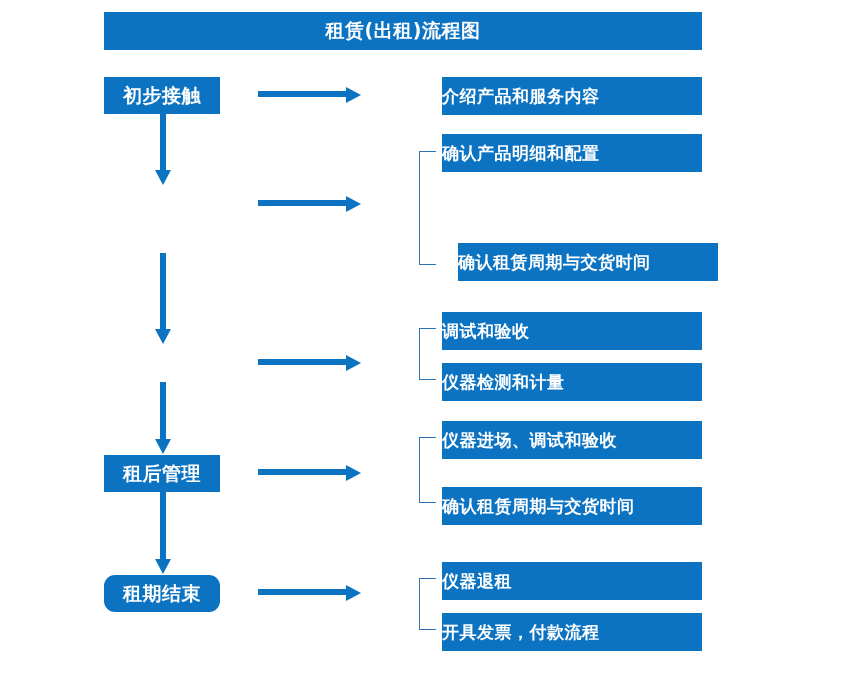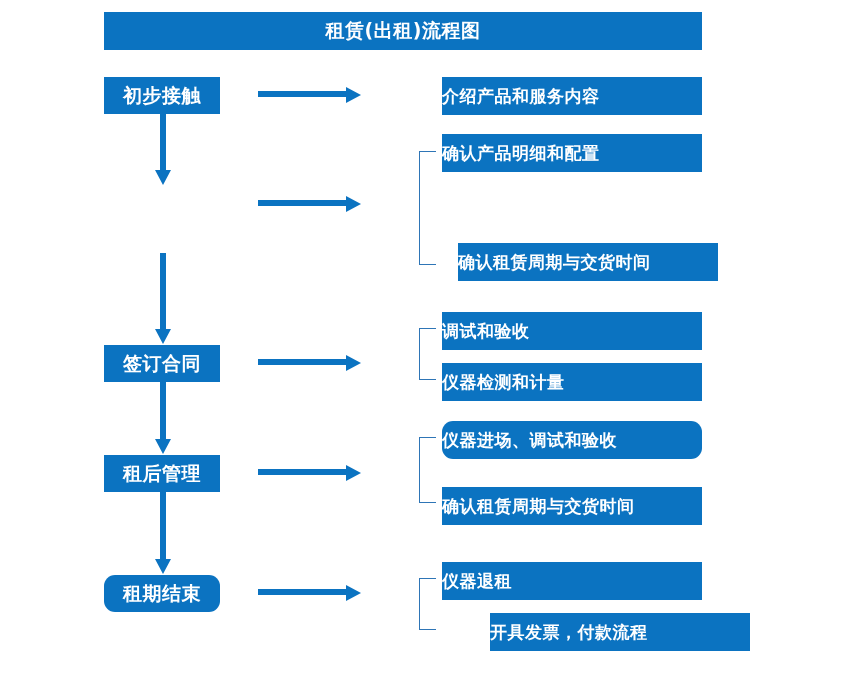--- a/index.html
+++ b/index.html
@@ -74,21 +74,20 @@
 </head>
 <body>
 
 <div id="flowchart">
 
   <div class="box title-box">租赁(出租)流程图</div>
 
   <div class="box stage-box" style="top:77px;">初步接触</div>
 
 
-  <div class="box stage-box" style="top:345px;">签订合同</div>
 
   <div class="box stage-box" style="top:455px;">租后管理</div>
 
   <div class="box stage-box" style="top:575px;border-radius:11px;">租期结束</div>
 
   <div class="arrow-v" style="left:152px; top:114px; height:72px;">
     <svg width="22" height="72" viewBox="0 0 22 72">
       <rect x="8" y="0" width="6" height="58" fill="#0B73C1"></rect>
       <polygon points="3,56 19,56 11,71" fill="#0B73C1"></polygon>
     </svg>
@@ -162,21 +161,21 @@
 
   <div class="box detail-box" style="top:134px;">确认产品明细和配置</div>
 
 
   <div class="box detail-box" style="top:243px;margin-left:16px;">确认租赁周期与交货时间</div>
 
   <div class="box detail-box" style="top:312px;">调试和验收</div>
 
   <div class="box detail-box" style="top:363px;">仪器检测和计量</div>
 
-  <div class="box detail-box" style="top:421px;border-radius:11px;">仪器进场、调试和验收</div>
+  <div class="box detail-box" style="top:421px;">仪器进场、调试和验收</div>
 
   <div class="box detail-box" style="top:487px;">确认租赁周期与交货时间</div>
 
   <div class="box detail-box" style="top:562px;">仪器退租</div>
 
-  <div class="box detail-box" style="top:613px;margin-left:48px;">开具发票，付款流程</div>
+  <div class="box detail-box" style="top:613px;">开具发票，付款流程</div>
 
 </div>
 
 </body></html>

